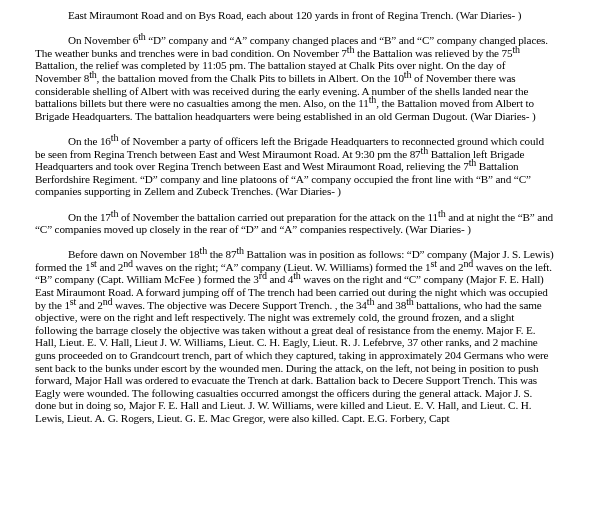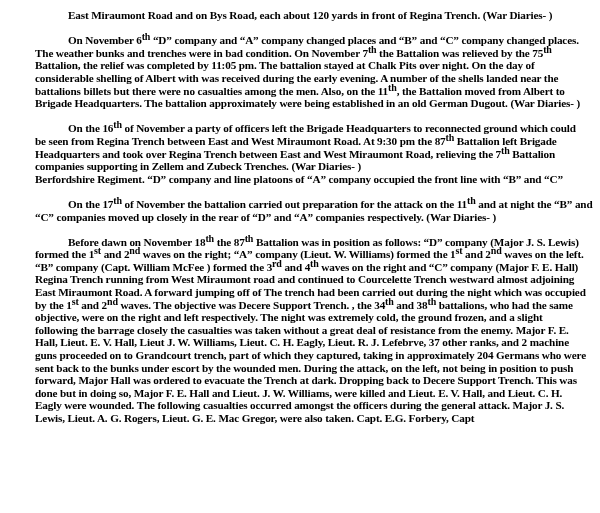--- a/index.html
+++ b/index.html
@@ -13,21 +13,20 @@
       overflow: hidden;
       position: relative;
       font-family: "Liberation Serif", "DejaVu Serif", serif;
       color: #000000;
     }
     .page {
       position: absolute;
       left: 35px;
       top: 9px;
       width: 560px;
-      font-weight: bold;
     }
     .line {
       font-size: 11.2px;
       line-height: 12.6px;
       height: 12.6px;
       white-space: nowrap;
       letter-spacing: -0.15px;
     }
     .para {
       margin-top: 12.6px;
@@ -45,45 +44,45 @@
 <body>
 
 <div class="page">
   <div class="para" style="margin-top:0">
       <div class="line">East Miraumont Road and on Bys Road, each about 120 yards in front of Regina Trench.  (War Diaries- )</div>
     </div>
   <div class="para">
       <div class="line">On November 6<sup>th</sup> “D” company and “A” company changed places and “B” and “C” company changed places.</div>
       <div class="line">The weather bunks and trenches were in bad condition.  On November 7<sup>th</sup> the Battalion was relieved by the 75<sup>th</sup></div>
       <div class="line">Battalion, the relief was completed by 11:05 pm.  The battalion stayed at Chalk Pits over night.  On the day of</div>
+      <div class="line">November 8<sup>th</sup>, the battalion moved from the Chalk Pits to billets in Albert.   On the 10<sup>th</sup> of November there was</div>
       <div class="line">considerable shelling of Albert with was received during the early evening.  A number of the shells landed near the</div>
       <div class="line">battalions billets but there were no casualties among the men.  Also, on the 11<sup>th</sup>,  the Battalion moved from Albert to</div>
-      <div class="line">Brigade Headquarters.  The battalion approximately were being established in an old German Dugout.  (War Diaries- )</div>
+      <div class="line">Brigade Headquarters.  The battalion headquarters were being established in an old German Dugout.  (War Diaries- )</div>
     </div>
   <div class="para">
       <div class="line">On the 16<sup>th</sup> of November a party of officers left the Brigade Headquarters to reconnected ground which could</div>
       <div class="line">be seen from Regina Trench between East and West Miraumont Road. At 9:30 pm the 87<sup>th</sup> Battalion left Brigade</div>
       <div class="line">Headquarters and took over Regina Trench between East and West Miraumont Road, relieving the 7<sup>th</sup> Battalion</div>
+      <div class="line">Berfordshire Regiment.   “D” company and line platoons of “A” company occupied the front line with “B” and “C”</div>
       <div class="line">companies supporting in Zellem and Zubeck Trenches.  (War Diaries- )</div>
-      <div class="line">Berfordshire Regiment.   “D” company and line platoons of “A” company occupied the front line with “B” and “C”</div>
     </div>
   <div class="para">
       <div class="line">On the 17<sup>th</sup> of November the battalion carried out preparation for the attack on the 11<sup>th</sup> and at night the “B” and</div>
       <div class="line">“C” companies moved up  closely in the rear of “D” and “A” companies respectively.  (War Diaries- )</div>
     </div>
   <div class="para">
       <div class="line">Before dawn on November 18<sup>th</sup> the 87<sup>th</sup> Battalion was in position as follows: “D” company (Major J. S. Lewis)</div>
       <div class="line">formed the 1<sup>st</sup> and 2<sup>nd</sup> waves on the right; “A” company (Lieut. W. Williams) formed the 1<sup>st</sup> and 2<sup>nd</sup> waves on the left.</div>
       <div class="line">“B” company (Capt. William McFee ) formed the 3<sup>rd</sup> and 4<sup>th</sup> waves on the right and “C” company (Major F. E. Hall)</div>
-      <div class="line">Regina Trench running from West Miraumont road and continued to Courcelette Trench westward almost adjoining</div>
       <div class="line">East Miraumont Road.  A forward jumping off of The trench had been carried out during the night which was occupied</div>
       <div class="line">by the 1<sup>st</sup> and 2<sup>nd</sup> waves.  The objective was Decere Support Trench. , the 34<sup>th</sup> and 38<sup>th</sup> battalions, who had the same</div>
       <div class="line">objective, were on the right and left respectively.  The night was extremely cold, the ground frozen, and a slight</div>
-      <div class="line">following the barrage closely the casualties was taken without a great deal of resistance from the enemy.  Major F. E.</div>
+      <div class="line">following the barrage closely the objective was taken without a great deal of resistance from the enemy.  Major F. E.</div>
       <div class="line">Hall, Lieut. E. V. Hall, Lieut J. W. Williams, Lieut. C. H. Eagly, Lieut. R. J. Lefebrve, 37 other ranks, and 2 machine</div>
       <div class="line">guns proceeded on to Grandcourt trench, part of which they captured, taking in approximately 204 Germans who were</div>
       <div class="line">sent back to the bunks under escort by the wounded men.  During the attack, on the left, not being in position to push</div>
-      <div class="line">forward, Major Hall was ordered to evacuate the Trench at dark.  Dropping back to Decere Support Trench.  This was</div>
+      <div class="line">forward, Major Hall was ordered to evacuate the Trench at dark.  Battalion back to Decere Support Trench.  This was</div>
+      <div class="line">Eagly were wounded.  The following casualties occurred amongst the officers during the general attack.  Major J. S.</div>
       <div class="line">done but in doing so, Major F. E. Hall and Lieut. J. W. Williams, were killed and Lieut. E. V. Hall, and Lieut. C. H.</div>
-      <div class="line">Eagly were wounded.  The following casualties occurred amongst the officers during the general attack.  Major J. S.</div>
-      <div class="line">Lewis, Lieut. A. G. Rogers, Lieut. G. E. Mac Gregor, were also taken.  Capt. E.G. Forbery, Capt</div>
+      <div class="line">Lewis, Lieut. A. G. Rogers, Lieut. G. E. Mac Gregor, were also killed.  Capt. E.G. Forbery, Capt</div>
     </div>
 </div>
 
 </body></html>

